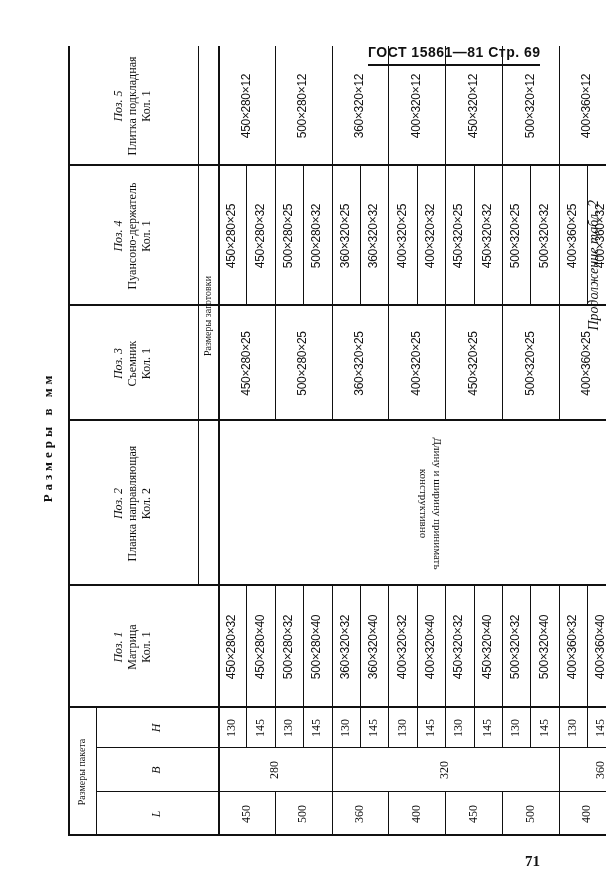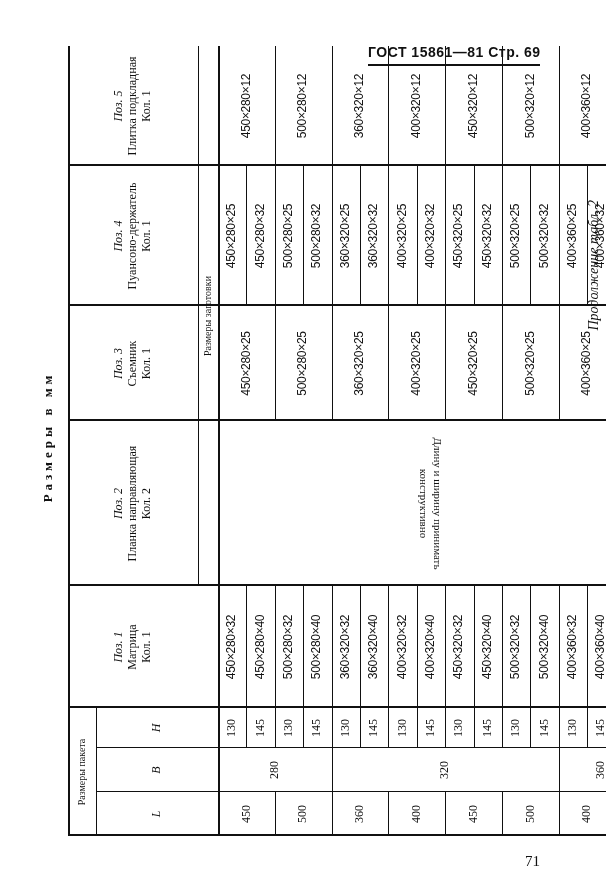--- a/index.html
+++ b/index.html
@@ -1,19 +1,19 @@
 <!DOCTYPE html>
 <html><head>
 <meta charset="utf-8">
 <style>
   html,body{margin:0;padding:0;background:#fff;}
   body{width:606px;height:895px;position:relative;overflow:hidden;font-family:"Liberation Serif","DejaVu Serif",serif;color:#111;}
   .header-gost{position:absolute;top:44px;left:368px;font-family:"Liberation Sans","DejaVu Sans",sans-serif;font-weight:bold;font-size:14px;letter-spacing:0.5px;}
   .header-rule{position:absolute;top:64px;left:368px;width:172px;height:2px;background:#111;}
-  .page-num{position:absolute;left:525px;top:853px;font-weight:normal;font-size:15px;}
+  .page-num{position:absolute;left:525px;top:853px;font-weight:bold;font-size:15px;}
   .cont-label{position:absolute;left:586px;top:200px;transform-origin:0 0;transform:rotate(-90deg) translate(-100%,0);font-style:italic;font-size:14px;white-space:nowrap;}
   
   .land{position:absolute;left:28px;top:836px;width:810px;height:558px;transform-origin:0 0;transform:rotate(-90deg);}
   .cell{position:absolute;box-sizing:border-box;display:flex;align-items:center;justify-content:center;text-align:center;font-size:12px;line-height:1.15;}
   .hl{position:absolute;height:1px;background:#111;}
   .vl{position:absolute;width:1px;background:#111;}
   .bold-h{height:2px;}
   .bold-v{width:2px;}
   .title-big{font-size:13px;letter-spacing:4px;font-weight:bold;}
   .it{font-style:italic;}

